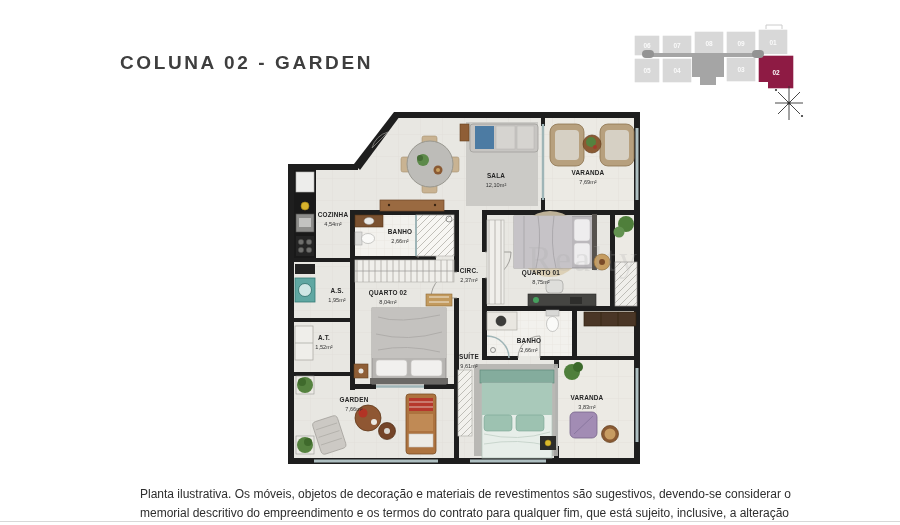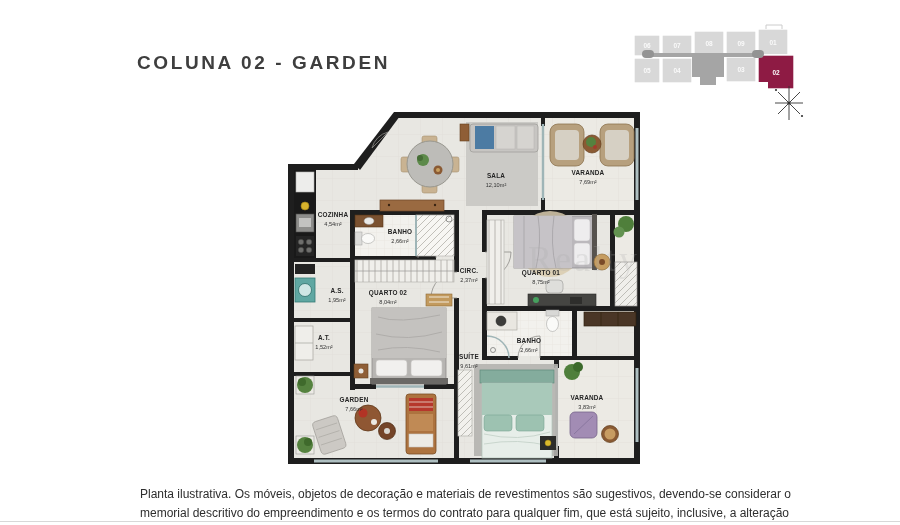--- a/index.html
+++ b/index.html
@@ -1,21 +1,21 @@
 <!DOCTYPE html>
 <html><head>
 <meta charset="utf-8">
 <style>
   html,body{margin:0;padding:0;}
   body{
     width:900px;height:525px;position:relative;overflow:hidden;
     background:#ffffff;font-family:"Liberation Sans", sans-serif;
   }
   .page-title{
-    position:absolute;left:137px;top:52px;
+    position:absolute;left:120px;top:52px;
     font-size:19px;font-weight:600;letter-spacing:2.6px;color:#3e3e3e;
   }
   .keyplan{position:absolute;left:626px;top:24px;width:182px;height:104px;}
   .keyplan text{font-family:"Liberation Sans",sans-serif;font-size:6.5px;font-weight:600;fill:#fafafa;}
   .plan-wrap{position:absolute;left:288px;top:112px;width:354px;height:354px;}
   .watermark{
     position:absolute;left:290px;top:238px;width:350px;text-align:right;
     font-family:"Liberation Serif", serif;font-size:36px;letter-spacing:3px;
     color:rgba(170,170,170,0.22);pointer-events:none;
   }

